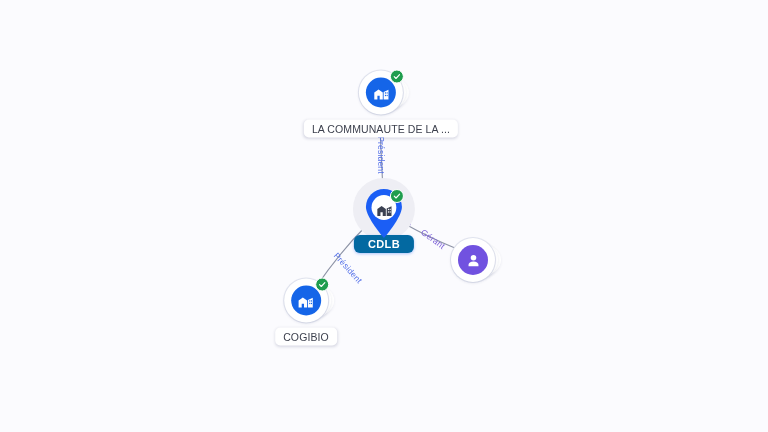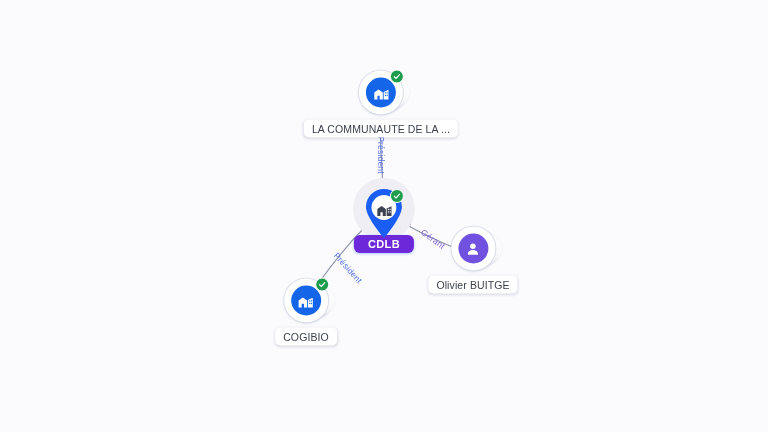--- a/index.html
+++ b/index.html
@@ -137,21 +137,21 @@
     align-items: center;
     justify-content: center;
   }
   .pin .badge-check {
     top: 2px;
     right: 2px;
     z-index: 3;
   }
   .label-selected {
     margin-top: -4px;
-    background: #6d28d9;
+    background: #0369a1;
     color: #ffffff;
     border-radius: 6px;
     padding: 3px 14px;
     font-size: 11px;
     font-weight: bold;
     letter-spacing: .4px;
     white-space: nowrap;
     box-shadow: 0 1px 3px rgba(27,94,245,.35);
   }
   
@@ -238,21 +238,20 @@
 
   <div class="node" style="left:473px; top:260px;">
     <div class="node-disc">
       <div class="icon-circle person">
         <svg width="17" height="17" viewBox="0 0 24 24">
           <circle cx="12" cy="8.2" r="3.9" fill="#ffffff"></circle>
           <path fill="#ffffff" d="M12 13.4c-4.2 0-7 2.3-7 4.6V20h14v-2c0-2.3-2.8-4.6-7-4.6z"></path>
         </svg>
       </div>
     </div>
-    <div class="node-label">Olivier BUITGE</div>
   </div>
 
   <div class="node" style="left:306px; top:312px;">
     <div class="node-disc">
       <div class="icon-circle company">
         <svg width="17" height="17" viewBox="0 0 24 24">
           <path fill="#ffffff" d="M2 21V11.2L8 7l6 4.2V21H9.6v-5.2H6.4V21z"></path>
           <path fill="#ffffff" d="M15.2 21V10.6l6.8-3.1V21z"></path>
           <rect x="17" y="11" width="1.5" height="1.8" fill="#1565e8"></rect>
           <rect x="19.4" y="11" width="1.5" height="1.8" fill="#1565e8"></rect>

